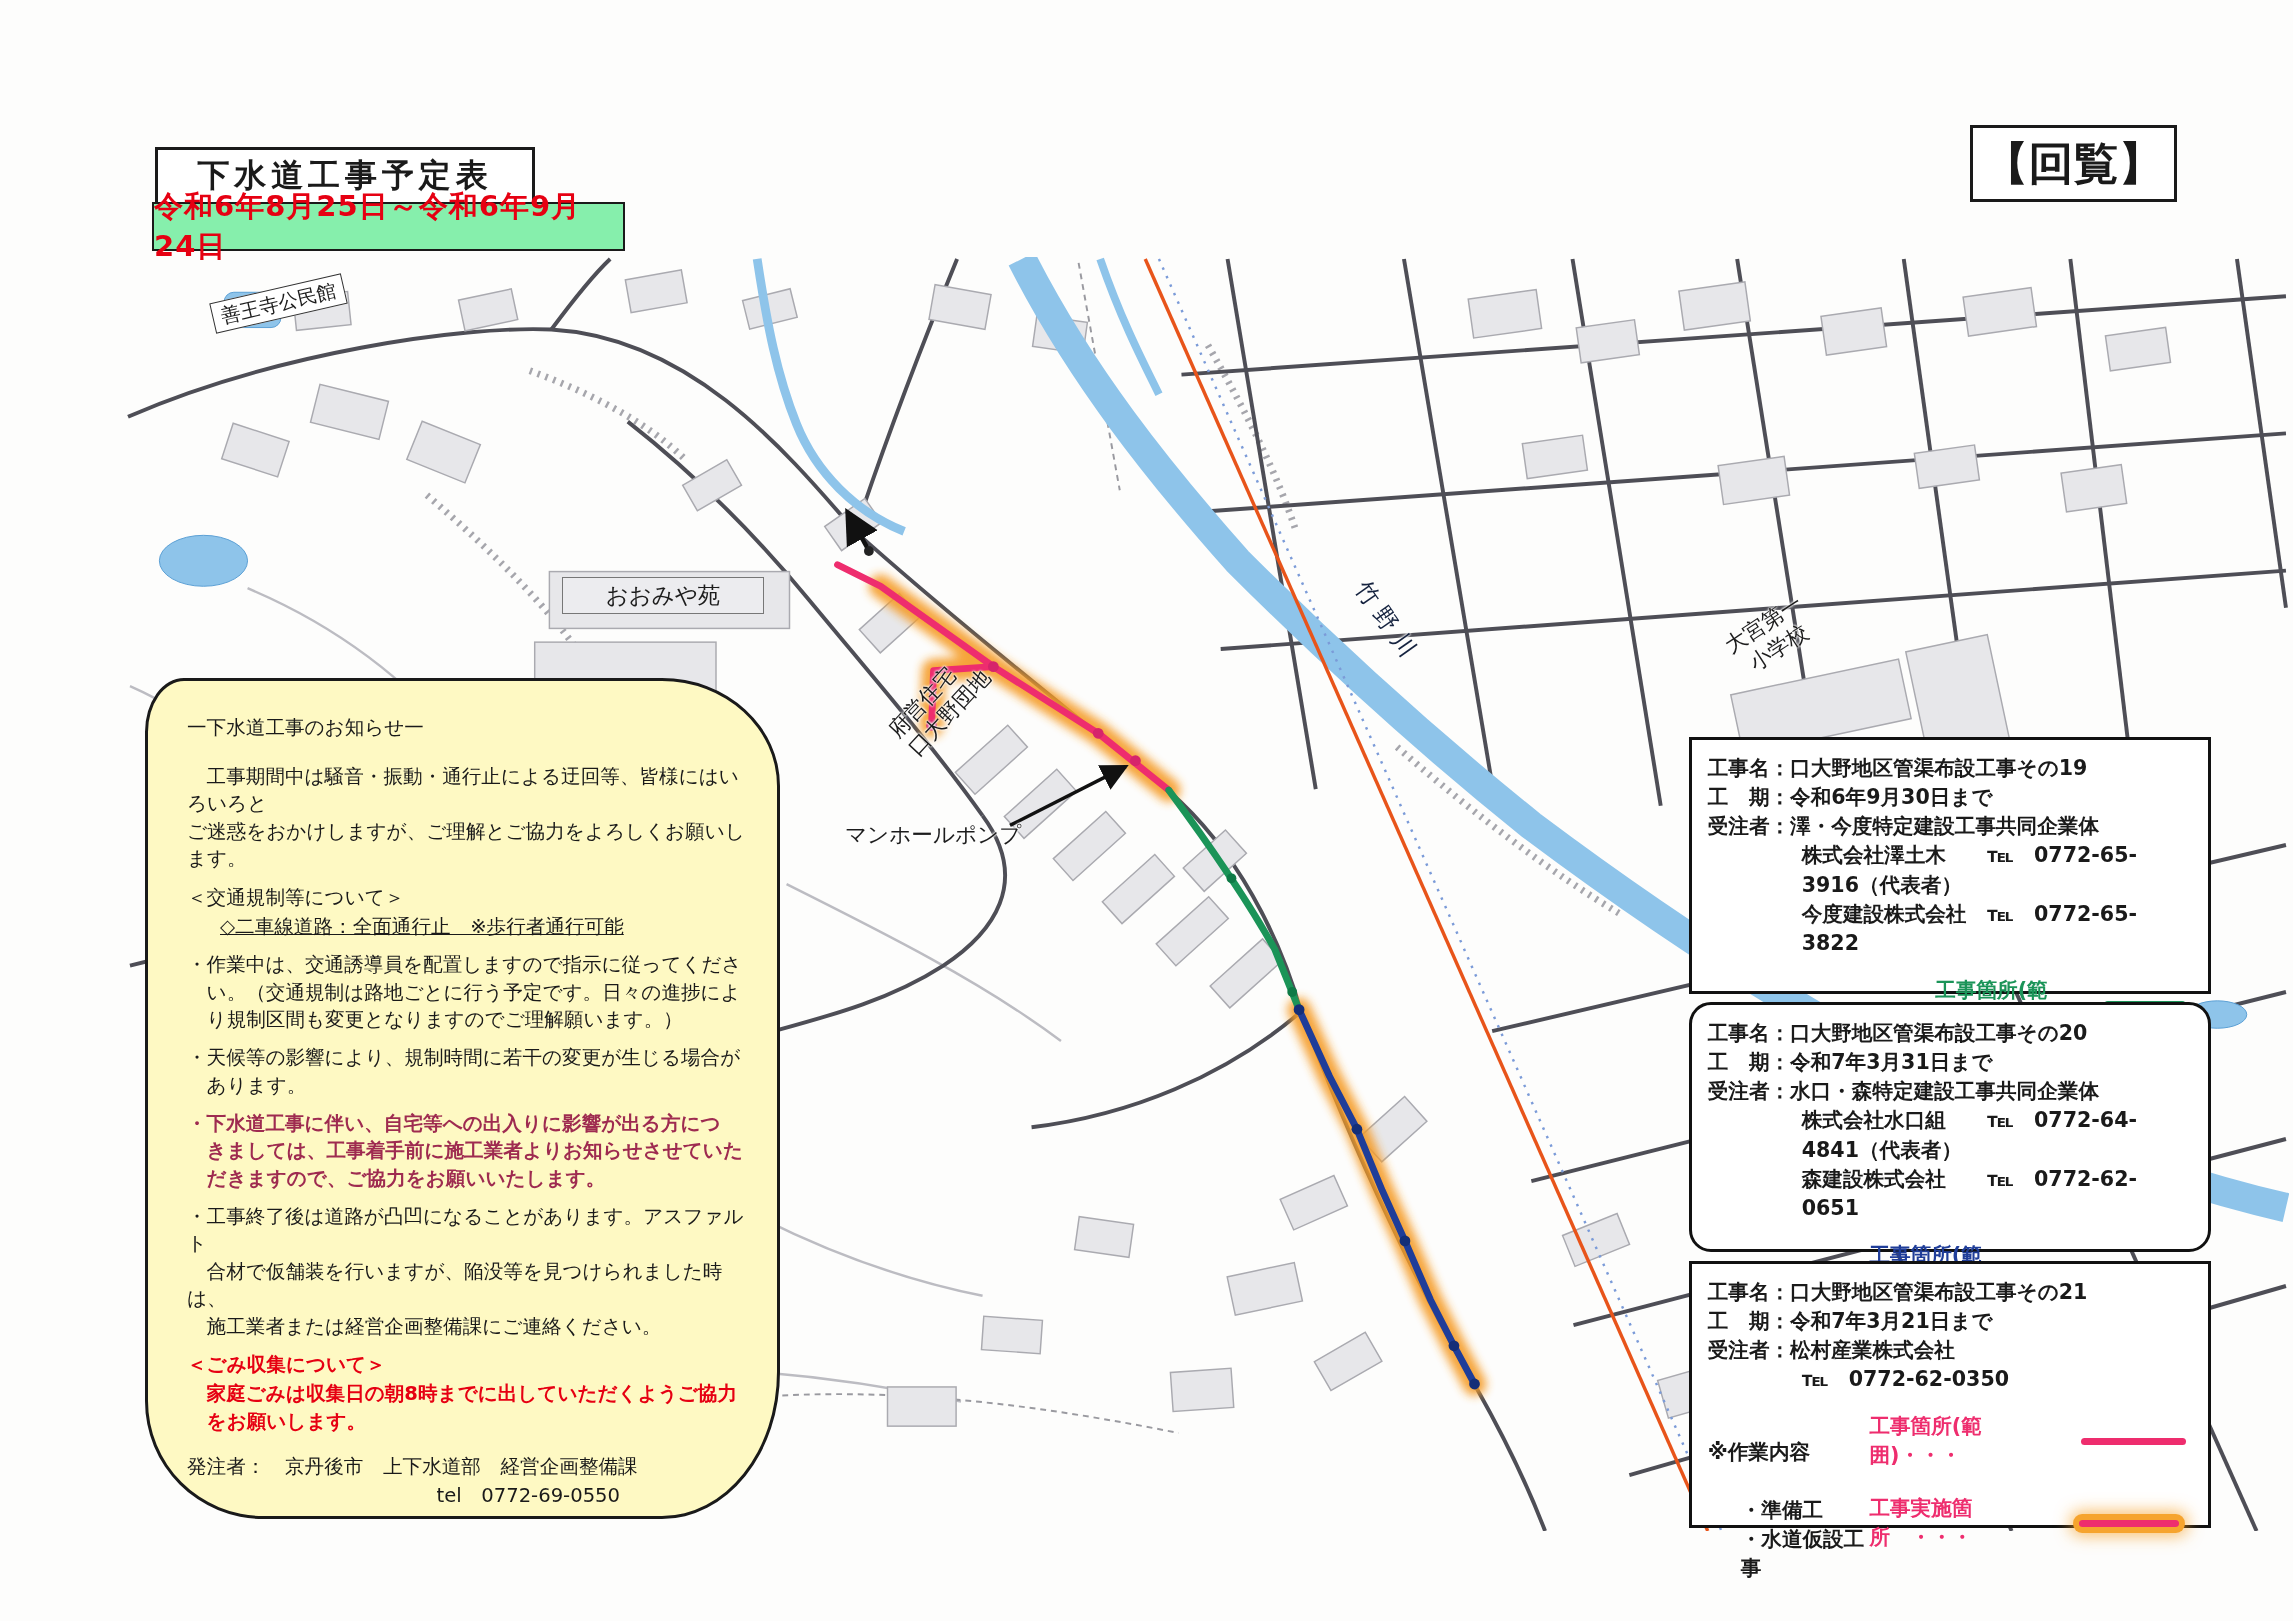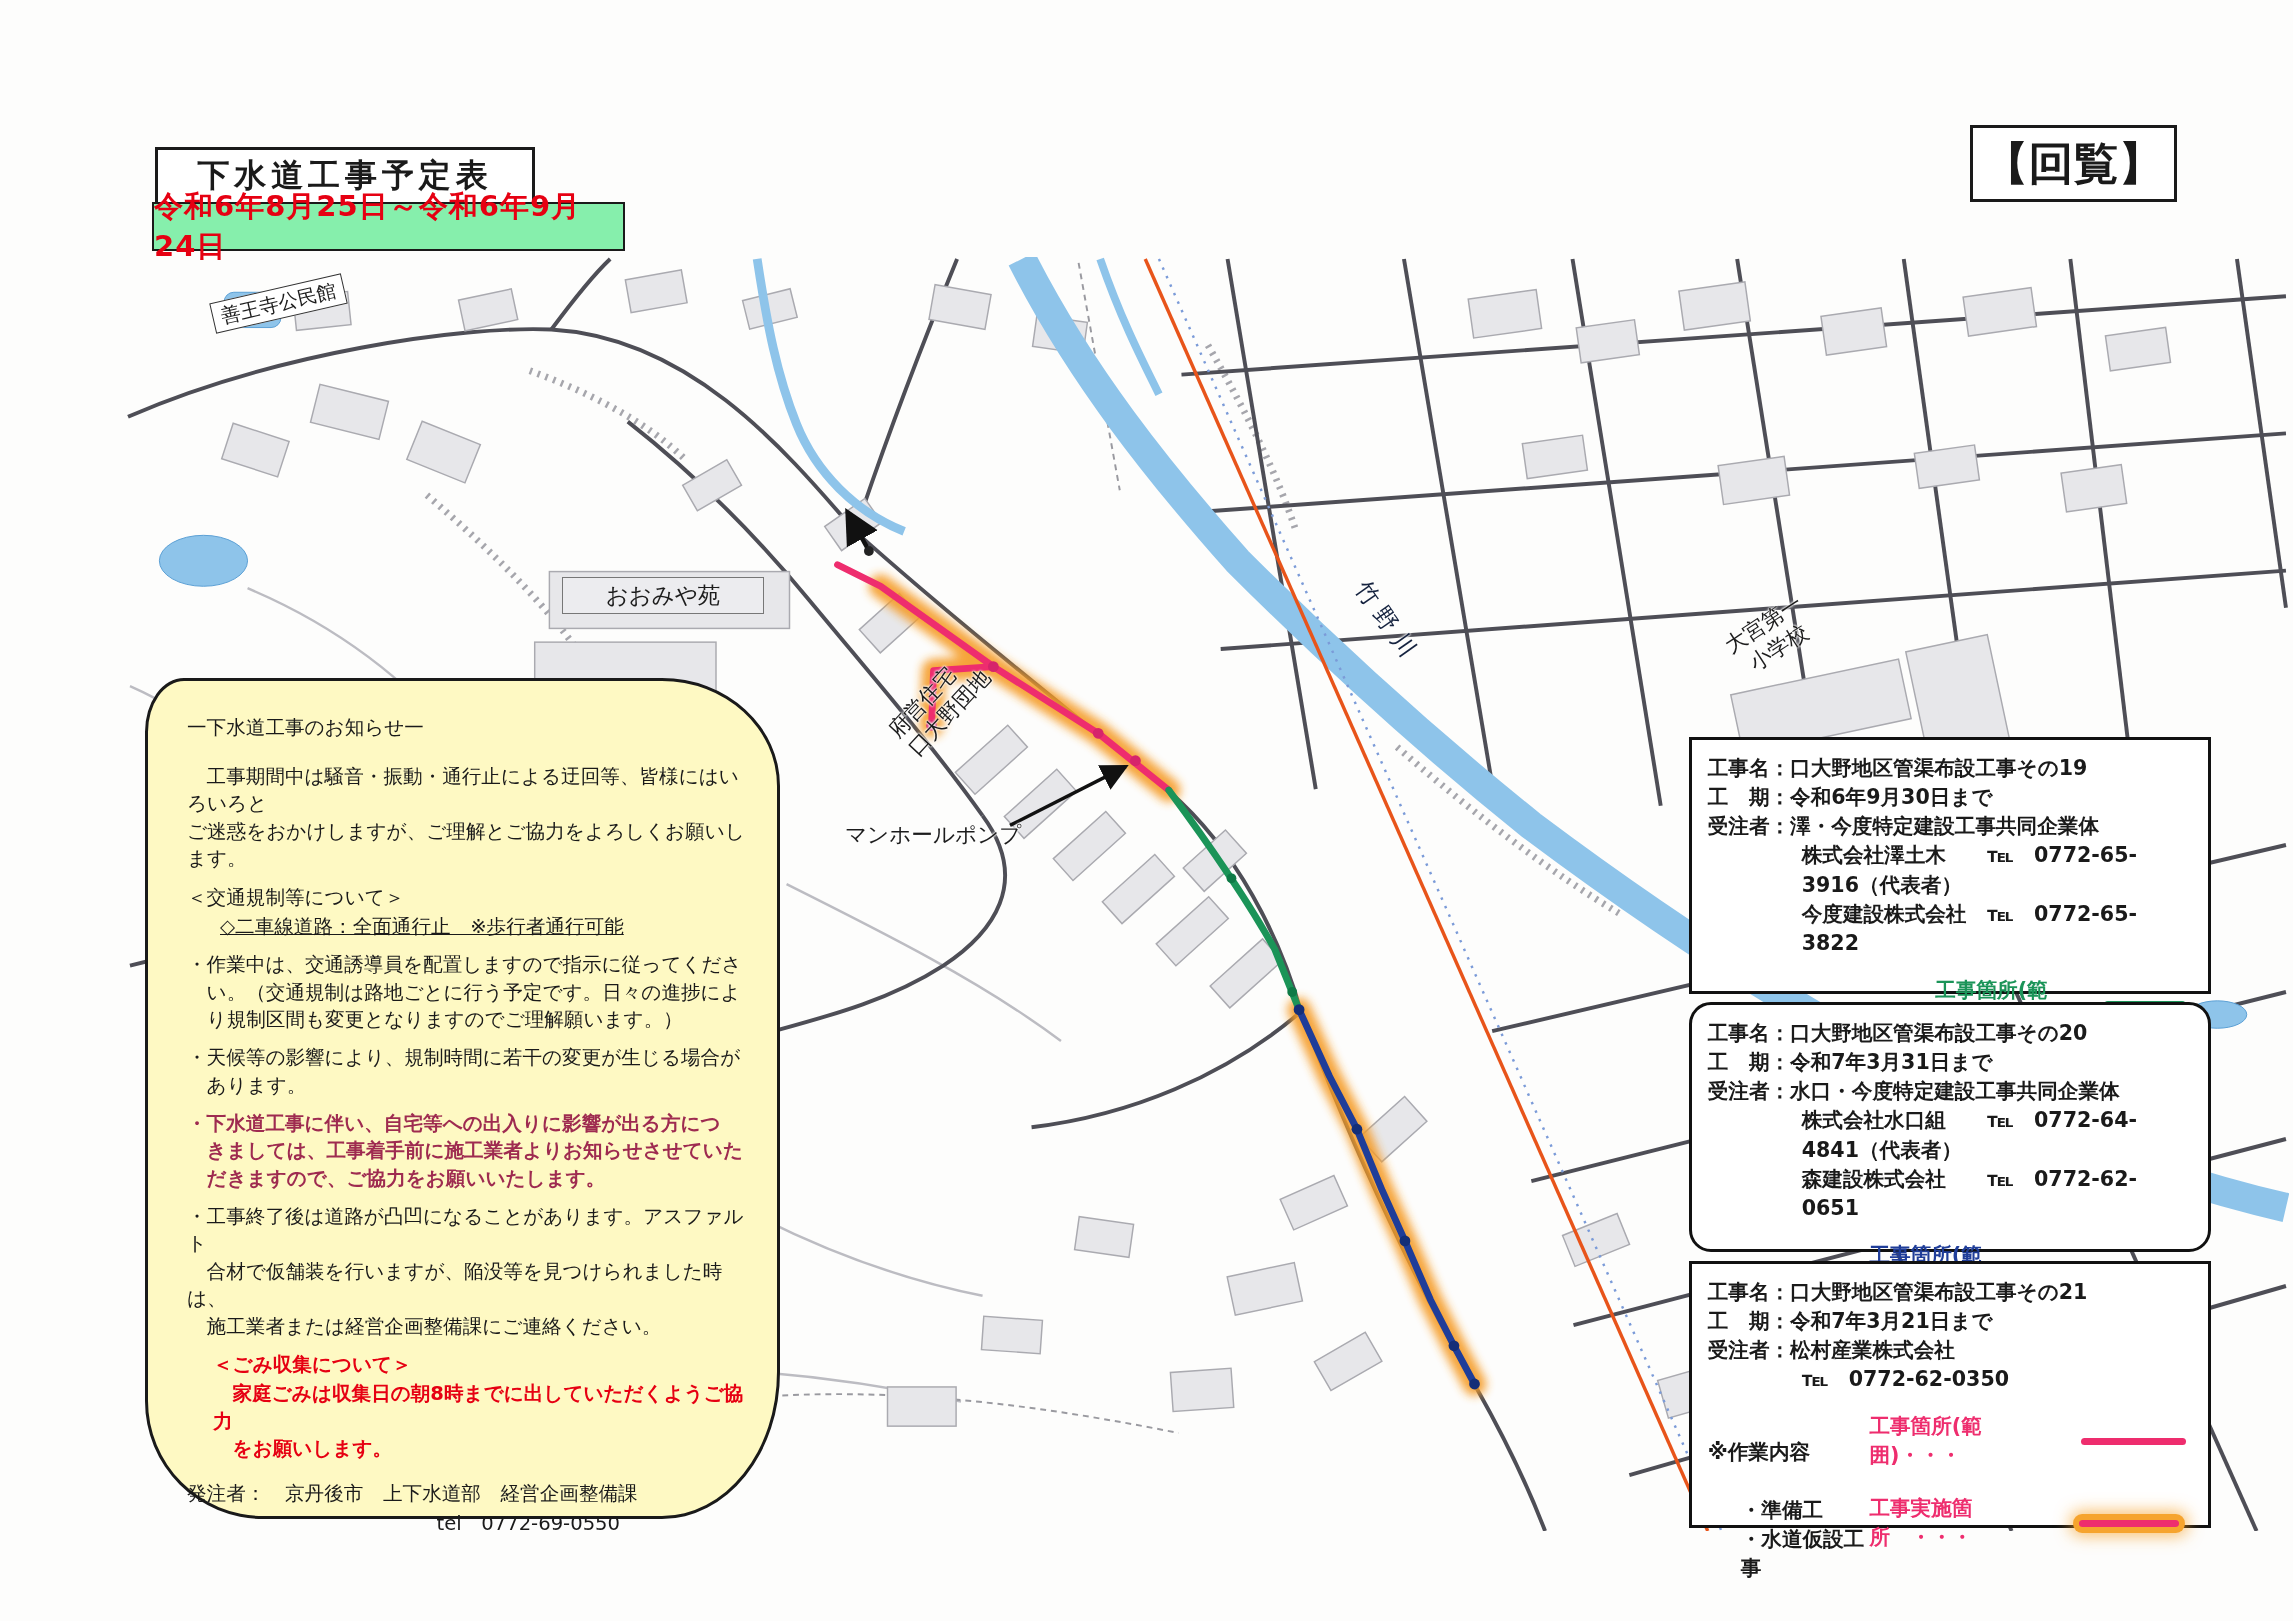--- a/index.html
+++ b/index.html
@@ -49,21 +49,21 @@
     background:#fef9c3;border:3.4px solid #1a1a1a;
     border-radius:39px 118px 118px 118px / 54px 108px 147px 118px;
     padding:33px 25.5px 17.6px 39px;box-sizing:border-box;
     font-size:19.6px;line-height:1.4;
   }
   .bubble .para{white-space:pre-line;margin:0 0 10.8px 0;}
   .bubble .head{margin-bottom:21.6px;}
   .bubble .underline{text-decoration:underline;margin-left:33px;}
   .bubble .indent{margin-left:19.6px;}
   .bubble .maroon{color:#9e2b50;font-weight:bold;}
-  .bubble .red{color:#e60012;font-weight:bold;margin-left:26px;}
+  .bubble .red{color:#e60012;font-weight:bold;}
   .bubble .issuer{margin-top:17.6px;}
   .bubble .tel{text-align:center;margin-left:118px;}
 
   
   .pbox{
     position:absolute;left:1689px;width:522px;background:#fff;
     border:3.4px solid #111;box-sizing:border-box;
     padding:13.7px 15.7px 9.8px 15.7px;font-size:20.6px;font-weight:600;line-height:1.42;
   }
   .pbox1{top:737px;height:257px;}
@@ -303,21 +303,21 @@
           <span class="legend-label t-green">工事実施箇所　・・・</span>
           <span class="swatch sw-green glow"></span>
         </div>
       </div>
     </div>
   </div>
 
   <div class="pbox pbox2">
     <div class="pline">工事名：口大野地区管渠布設工事その20</div>
     <div class="pline">工　期：令和7年3月31日まで</div>
-    <div class="pline">受注者：水口・今度特定建設工事共同企業体</div>
+    <div class="pline">受注者：水口・森特定建設工事共同企業体</div>
     <div class="pdetail">株式会社水口組　　℡　0772-64-4841（代表者）
 森建設株式会社　　℡　0772-62-0651</div>
     <div class="work-row">
       <div class="work-col">
         <div>※作業内容</div>
         <div class="work-items">・下水工事
 ・水道仮設工事</div>
       </div>
       <div class="legend">
         <div class="legend-row">

